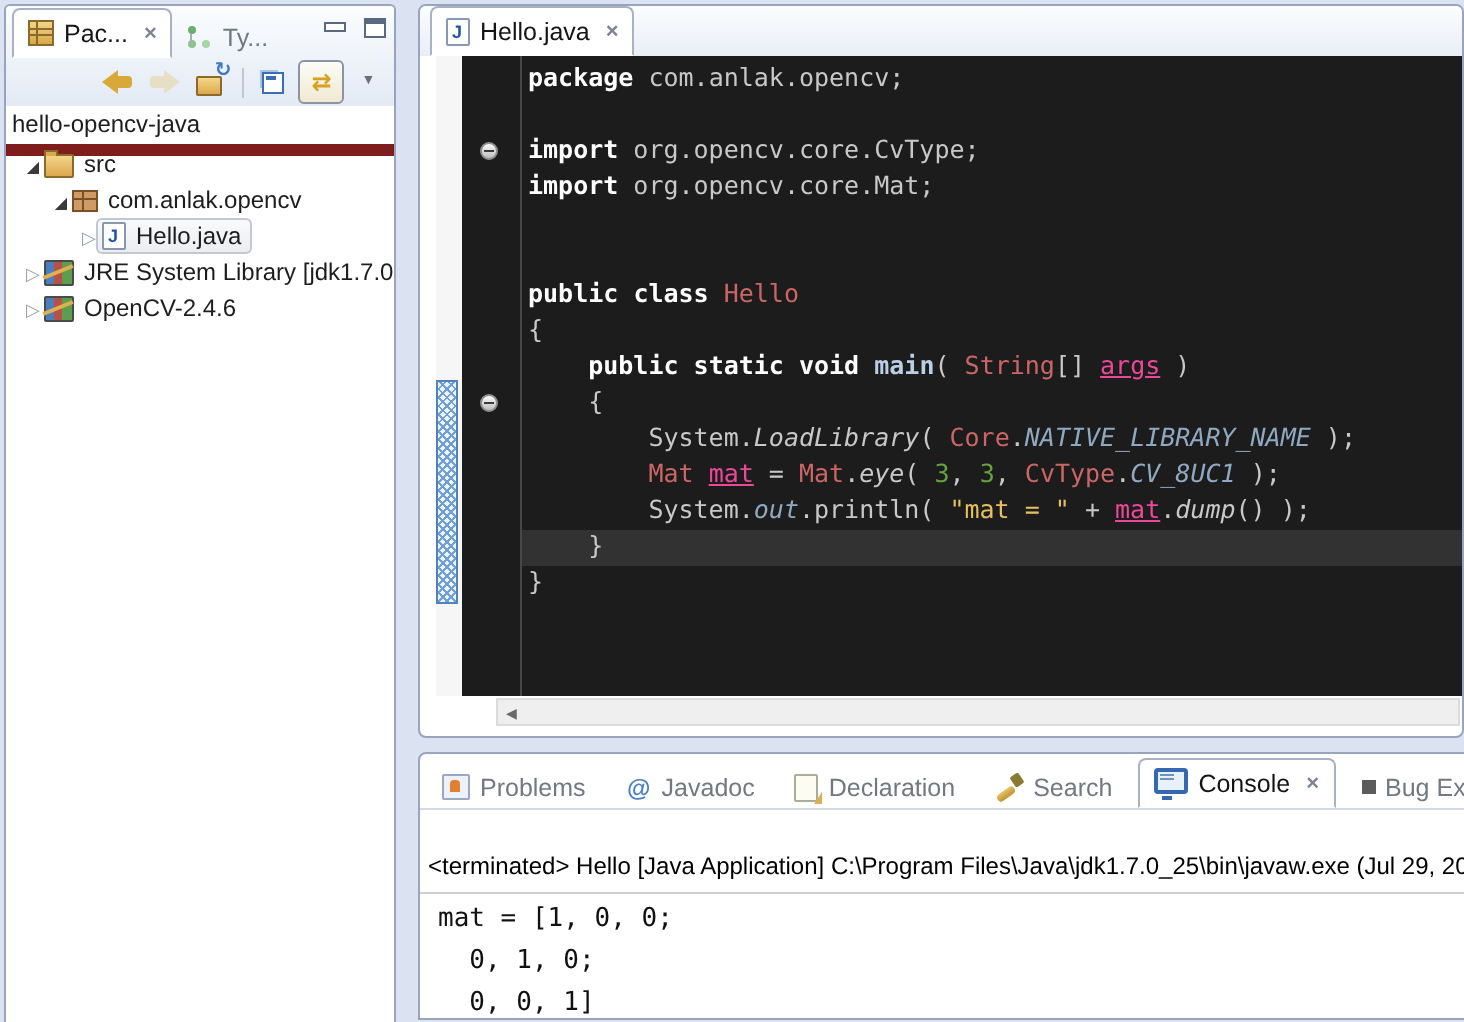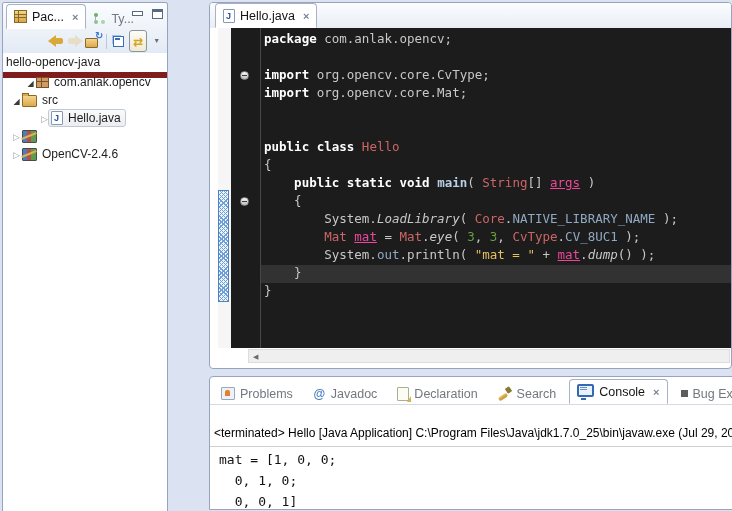--- a/index.html
+++ b/index.html
@@ -11,21 +11,21 @@
   .tabs{display:flex;align-items:flex-end;height:100%;}
   .tab{display:inline-flex;align-items:center;gap:5px;height:21px;padding:0 7px;
        font-size:12.5px;color:#72787f;white-space:nowrap;cursor:default;}
   .tab.active{background:#fff;border:1px solid #a8b2c4;border-bottom-color:#fff;
        border-radius:4px 4px 0 0;color:#141414;height:23px;position:relative;z-index:3;}
   .tablabel{line-height:14px;}
   .closex{margin-left:3px;color:#7a8494;font:bold 11px "Liberation Sans",sans-serif;}
   .closex::before{content:"×";}
 
   
-  .explorer{left:2px;top:2px;width:166px;height:509px;border-bottom:none;border-radius:3px 3px 0 0;overflow:hidden;}
+  .explorer{left:2px;top:2px;width:196px;height:509px;border-bottom:none;border-radius:3px 3px 0 0;overflow:hidden;}
   .ex-header{position:absolute;left:0;right:0;top:0;height:50px;
        background:linear-gradient(#fbfdfe,#e3eaf5);}
   .ex-tabbar{position:absolute;left:3px;top:2px;right:38px;height:24px;}
   .winbtns{position:absolute;right:4px;top:6px;display:flex;gap:9px;align-items:center;}
   .wbtn{display:inline-flex;}
   .ex-toolbar{position:absolute;left:0;right:0;top:27px;height:22px;
        display:flex;align-items:center;padding-left:44px;}
   .tbtn{display:inline-flex;align-items:center;justify-content:center;width:22px;height:20px;margin:0 1px;}
   .tbtn.pressed{border:1px solid #8a94a4;border-radius:3px;background:linear-gradient(#fdfdf6,#f0e9d2);}
   .tsep{width:1px;height:15px;background:#c0c6d2;margin:0 3px;}
@@ -59,21 +59,21 @@
   .code{padding-top:3px;}
   .cline{height:18px;line-height:18px;white-space:pre;padding-left:3px;
        font:12.5px "DejaVu Sans Mono",monospace;color:#c8c8c8;}
   .cline.current{background:#323232;}
   .tk-kw{color:#ffffff;font-weight:bold;}
   .tk-pl{color:#c8c8c8;margin-top:10px;}
   .tk-ty{color:#cc6666;}
   .tk-st{color:#e6bf60;}
   .tk-nu{color:#65a33f;}
   .tk-va{color:#ec4899;text-decoration:underline;}
-  .tk-fl{color:#8fa9c2;}
+  .tk-fl{color:#8fa9c2;font-style:italic;}
   .tk-mi{color:#c8c8c8;font-style:italic;}
   .tk-md{color:#b8cfe6;font-weight:bold;}
   .hscroll{position:absolute;left:38px;right:1px;top:346px;height:14px;background:#efefef;
        border:1px solid #dcdcdc;box-sizing:border-box;}
   .scroll-arrow{position:absolute;left:4px;top:3px;font-size:7px;color:#6a6a6a;}
   .scroll-arrow::before{content:"◀";}
 
   
   .consolep{left:209px;top:376px;width:571px;height:134px;border-radius:4px 4px 0 0;overflow:hidden;}
   .co-tabbar{position:absolute;left:4px;right:0;top:1px;height:26px;z-index:2;}
@@ -183,40 +183,41 @@
         </span>
         <span class="tbtn pressed">
           <span class="ic ic-link-with-editor"></span>
         </span>
         <span class="tbtn">
           <span class="ic ic-view-menu"></span>
         </span>
       </div>
     <div class="project-label">hello-opencv-java</div>
     <div class="tree" id="tree">
+        <div class="trow" style="padding-left: 8px;">
+          <span class="tw open"></span>
+          <span class="ic ic-folder-package"></span>
+          <span class="tlabel">src</span>
+        </div>
         <div class="trow" style="padding-left: 22px;">
           <span class="tw open"></span>
           <span class="ic ic-package"></span>
           <span class="tlabel">com.anlak.opencv</span>
-        </div>
-        <div class="trow" style="padding-left: 8px;">
-          <span class="tw open"></span>
-          <span class="ic ic-folder-package"></span>
-          <span class="tlabel">src</span>
         </div>
         <div class="trow" style="padding-left: 36px;">
           <span class="tw closed"></span>
           <span class="selbox">
             <span class="ic ic-java-file"></span>
             <span class="tlabel">Hello.java</span>
           </span>
         </div>
         <div class="trow" style="padding-left: 8px;">
           <span class="tw closed"></span>
           <span class="ic ic-library"></span>
+          <span class="tlabel">JRE System Library [jdk1.7.0</span>
         </div>
         <div class="trow" style="padding-left: 8px;">
           <span class="tw closed"></span>
           <span class="ic ic-library"></span>
           <span class="tlabel">OpenCV-2.4.6</span>
         </div>
       </div>
   </aside>
 
   <section class="panel editorp">

